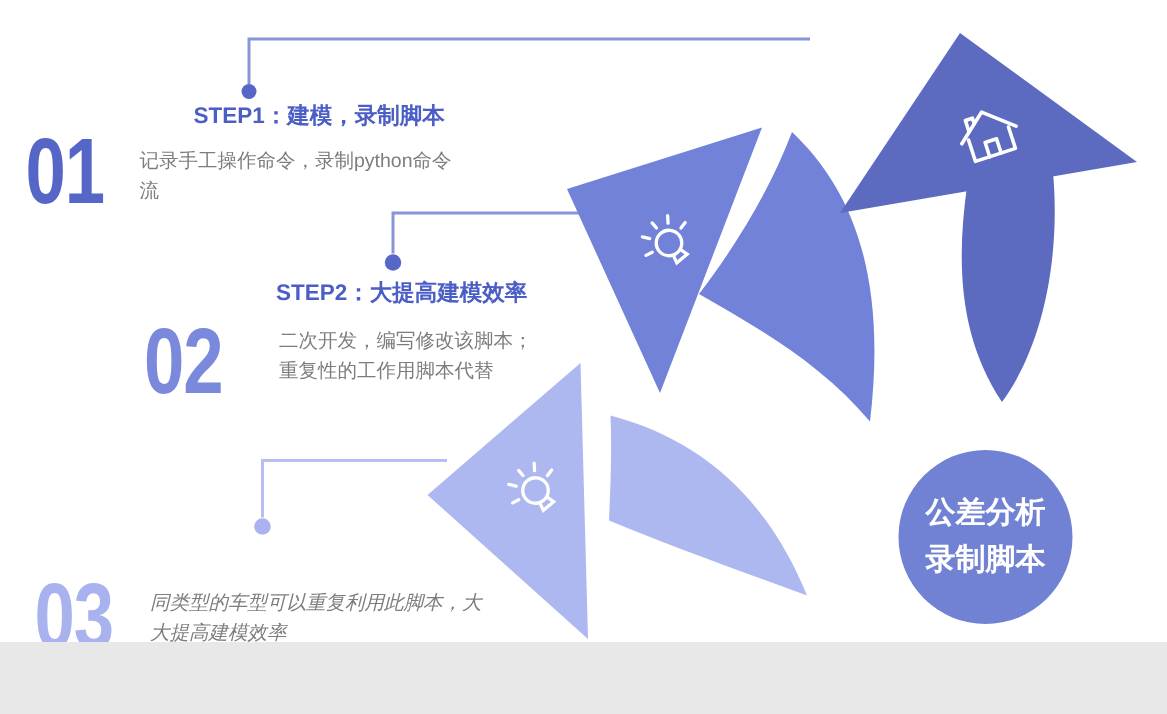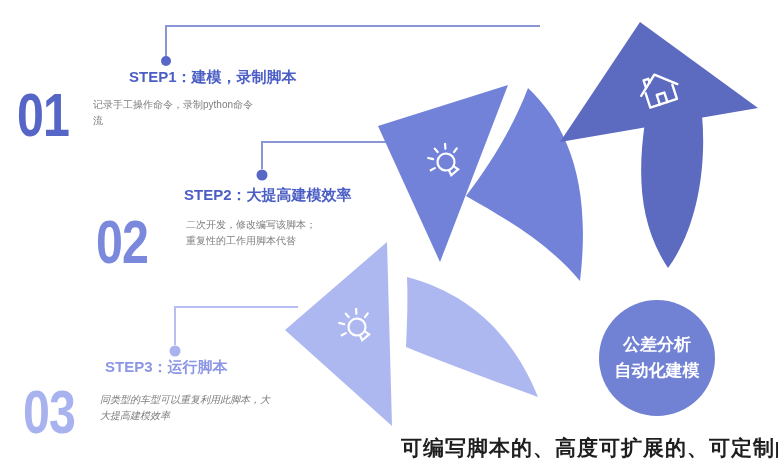--- a/index.html
+++ b/index.html
@@ -1,31 +1,31 @@
 <!DOCTYPE html>
 <html><head>
 <meta charset="utf-8">
 <style>
   html,body{margin:0;padding:0;background:#e8e8e8;}
   #canvas{
-    position:relative;width:778px;height:476px;background:#ffffff;
+    position:relative;width:778px;height:428px;background:#ffffff;
     overflow:hidden;font-family:"Liberation Sans","DejaVu Sans",sans-serif;
   }
   #bg-svg{position:absolute;left:0;top:0;}
   .abs{position:absolute;}
   .step-number{
     font-size:62px;font-weight:700;line-height:1;
     transform:scaleX(.78);transform-origin:left top;letter-spacing:-1px;
   }
   .step-title{font-size:15px;font-weight:700;white-space:nowrap;}
-  .step-desc{font-size:10px;line-height:1.55;white-space:pre-line;width:262px;}
+  .step-desc{font-size:13px;line-height:1.55;white-space:pre-line;width:262px;}
   .badge{
     width:116px;height:116px;border-radius:50%;
     display:flex;flex-direction:column;align-items:center;justify-content:center;
-    font-size:17px;font-weight:700;line-height:1.55;text-align:center;
+    font-size:20px;font-weight:700;line-height:1.55;text-align:center;
   }
   .footer-line{
     font-family:"Liberation Serif","DejaVu Serif",serif;
     font-size:21px;font-weight:700;letter-spacing:1px;white-space:nowrap;
   }
   #n1{left:17px;top:84px;}
   #t1{left:93px;top:68px;margin-left:36px;}
   #d1{left:93px;top:97px;}
   #n2{left:96px;top:211px;}
   #t2{left:184px;top:186px;}
@@ -98,28 +98,27 @@
     </g>
   </svg>
 
   <div class="abs step-number" id="n1" style="color: rgb(85, 102, 198);">01</div>
   <div class="abs step-title" id="t1" style="color: rgb(75, 94, 197);">STEP1：建模，录制脚本</div>
   <div class="abs step-desc" id="d1" style="color: rgb(125, 125, 125);">记录手工操作命令，录制python命令
 流</div>
 
   <div class="abs step-number" id="n2" style="color: rgb(123, 137, 221);">02</div>
   <div class="abs step-title" id="t2" style="color: rgb(75, 94, 197);">STEP2：大提高建模效率</div>
-  <div class="abs step-desc" id="d2" style="color: rgb(125, 125, 125);">二次开发，修改编写该脚本；
+  <div class="abs step-desc" id="d2" style="color: rgb(125, 125, 125);">二次开发，编写修改该脚本；
 重复性的工作用脚本代替</div>
 
   <div class="abs step-number" id="n3" style="color: rgb(168, 178, 238);">03</div>
-  <div class="abs step-title" id="t3" style="color: rgb(139, 150, 230);">STEP3：运行脚本</div>
   <div class="abs step-desc" id="d3" style="color: rgb(125, 125, 125);">同类型的车型可以重复利用此脚本，大
 大提高建模效率</div>
 
   <div class="abs badge" id="badge" style="background: rgb(113, 129, 211);">
     <span style="color: rgb(255, 255, 255);">公差分析</span>
-    <span style="color: rgb(255, 255, 255);">自动化建模</span>
+    <span style="color: rgb(255, 255, 255);">录制脚本</span>
   </div>
 
   <div class="abs footer-line" id="footer" style="color: rgb(30, 30, 30);">可编写脚本的、高度可扩展的、可定制的</div>
 
 </div>
 
 </body></html>

